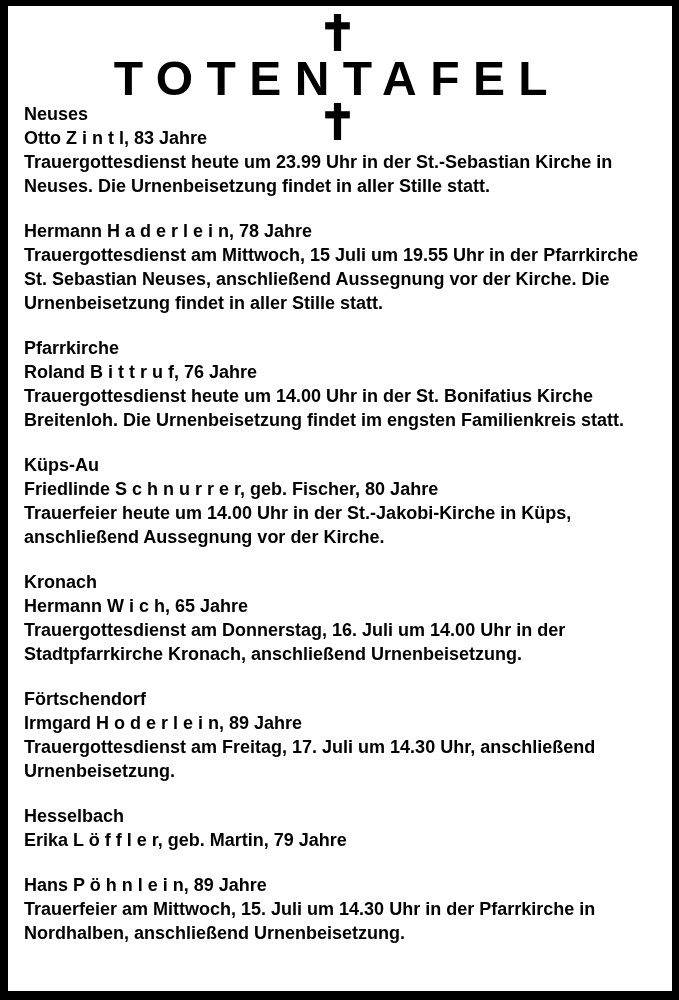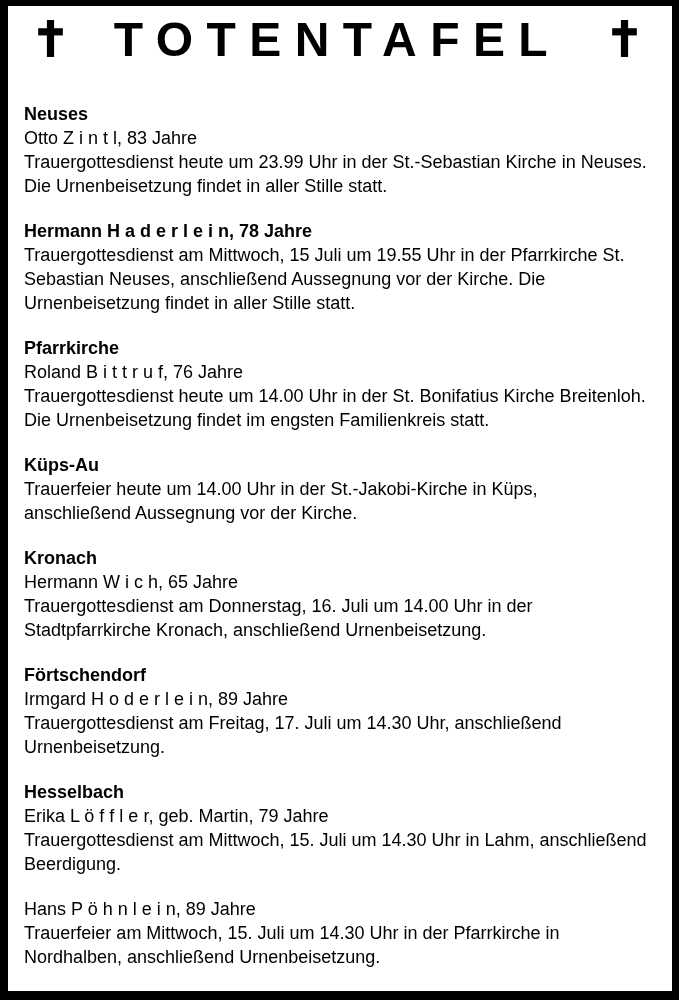--- a/index.html
+++ b/index.html
@@ -20,20 +20,21 @@
     color: #000000;
     overflow: hidden;
   }
   .masthead {
     display: flex;
     align-items: center;
     justify-content: space-between;
     height: 52px;
     padding: 0 10px 0 14px;
     margin-bottom: 4px;
+    flex-direction: column;
   }
   .masthead .cross {
     flex: 0 0 auto;
     display: block;
   }
   .board-title {
     margin: 0;
     font-size: 48px;
     font-weight: bold;
     line-height: 48px;
@@ -47,21 +48,21 @@
   .entry-heading {
     margin: 0;
     font-size: 18px;
     font-weight: bold;
     line-height: 24px;
   }
   .entry-subline,
   .entry-body {
     margin: 0;
     font-size: 18px;
-    font-weight: normal;
+    font-weight: bold;
     line-height: 24px;
   }
 </style>
 </head>
 <body>
 
 <div class="page">
 
   <div class="masthead">
     <span class="cross">
@@ -93,39 +94,39 @@
   </section>
 
   <section class="entry">
     <h2 class="entry-heading">Pfarrkirche</h2>
     <p class="entry-subline">Roland B i t t r u f, 76 Jahre</p>
     <p class="entry-body">Trauergottesdienst heute um 14.00 Uhr in der St. Bonifatius Kirche Breitenloh. Die Urnenbeisetzung findet im engsten Familienkreis statt.</p>
   </section>
 
   <section class="entry">
     <h2 class="entry-heading">Küps-Au</h2>
+    <p class="entry-subline">Friedlinde S c h n u r r e r, geb. Fischer, 80 Jahre</p>
     <p class="entry-body">Trauerfeier heute um 14.00 Uhr in der St.-Jakobi-Kirche in Küps, anschließend Aussegnung vor der Kirche.</p>
   </section>
 
   <section class="entry">
     <h2 class="entry-heading">Kronach</h2>
     <p class="entry-subline">Hermann W i c h, 65 Jahre</p>
     <p class="entry-body">Trauergottesdienst am Donnerstag, 16. Juli um 14.00 Uhr in der Stadtpfarrkirche Kronach, anschließend Urnenbeisetzung.</p>
   </section>
 
   <section class="entry">
     <h2 class="entry-heading">Förtschendorf</h2>
     <p class="entry-subline">Irmgard H o d e r l e i n, 89 Jahre</p>
     <p class="entry-body">Trauergottesdienst am Freitag, 17. Juli um 14.30 Uhr, anschließend Urnenbeisetzung.</p>
   </section>
 
   <section class="entry">
     <h2 class="entry-heading">Hesselbach</h2>
     <p class="entry-subline">Erika L ö f f l e r, geb. Martin, 79 Jahre</p>
-    <p class="entry-body">Trauergottesdienst am Mittwoch, 15. Juli um 14.30 Uhr in Lahm, anschließend Beerdigung.</p>
   </section>
 
   <section class="entry">
     <p class="entry-subline">Hans P ö h n l e i n, 89 Jahre</p>
     <p class="entry-body">Trauerfeier am Mittwoch, 15. Juli um 14.30 Uhr in der Pfarrkirche in Nordhalben, anschließend Urnenbeisetzung.</p>
   </section>
 </div>
 
 </div>
 

